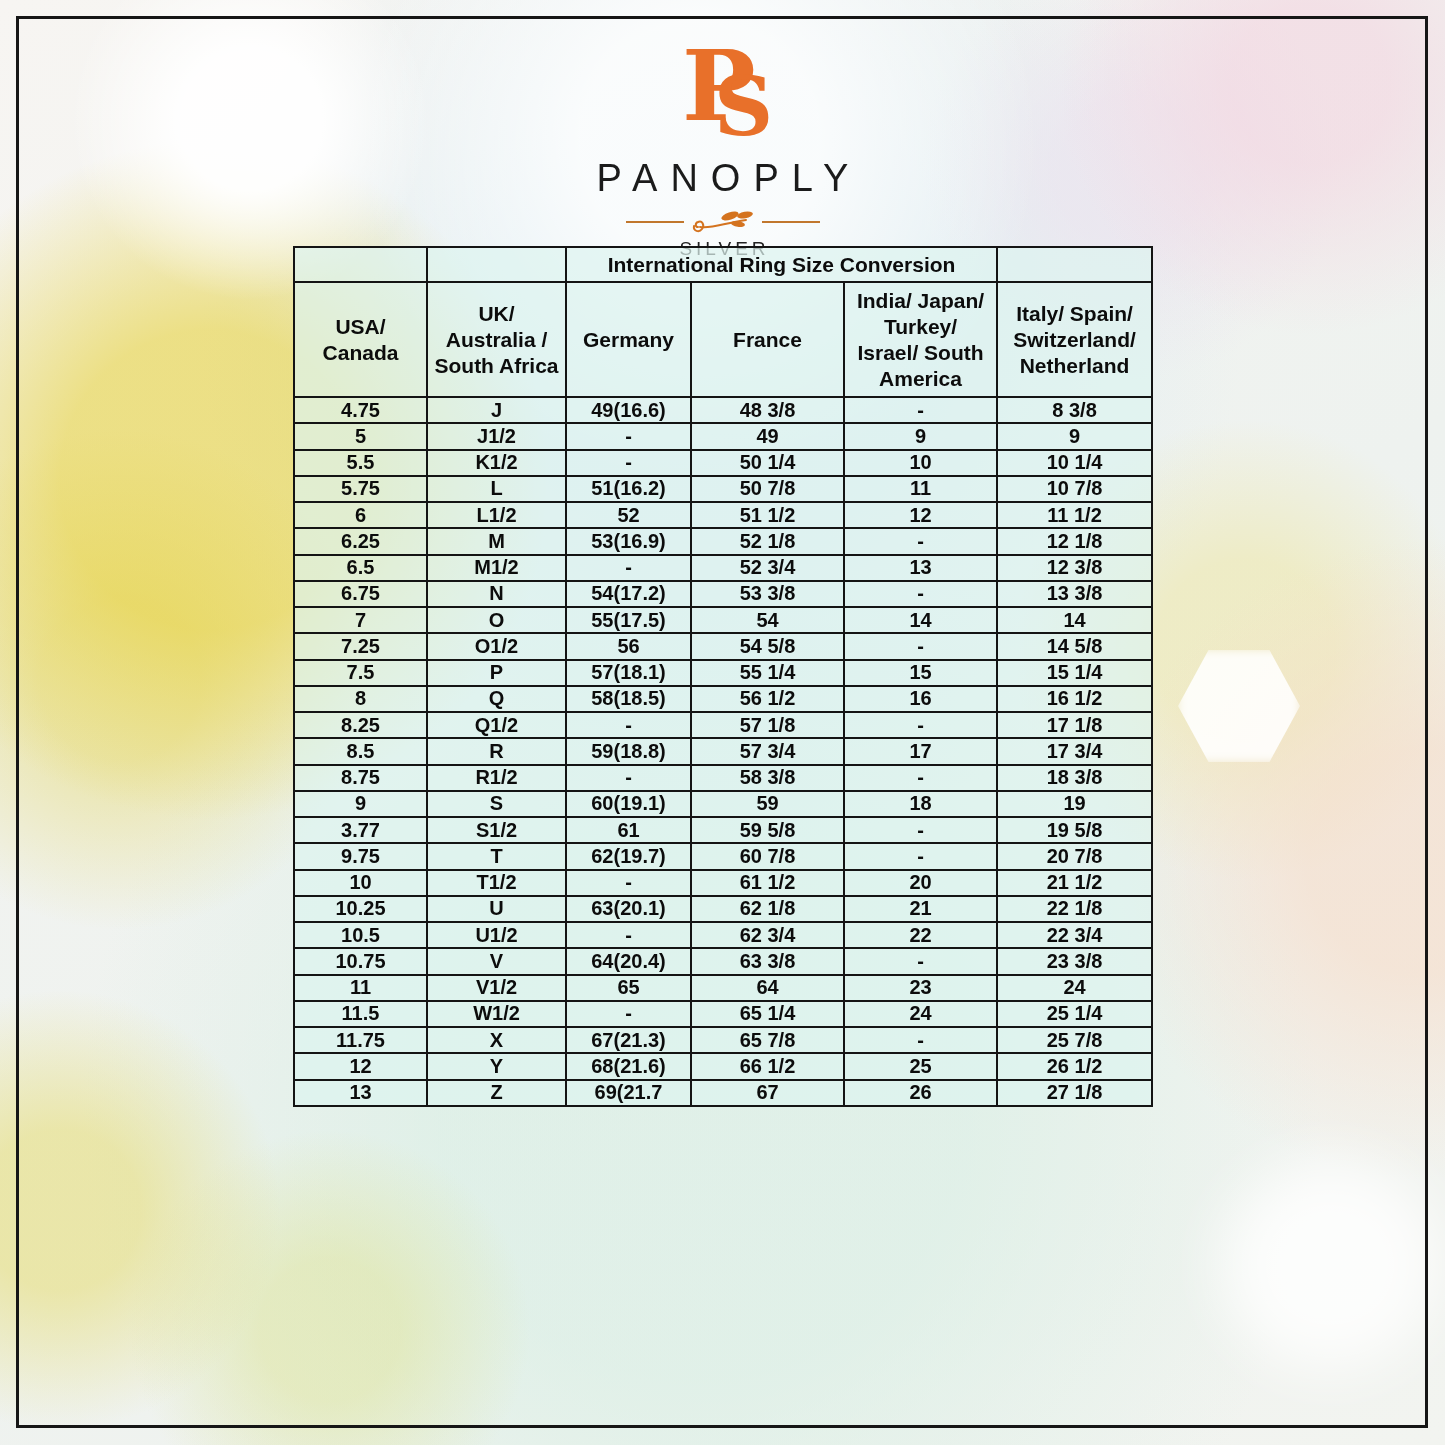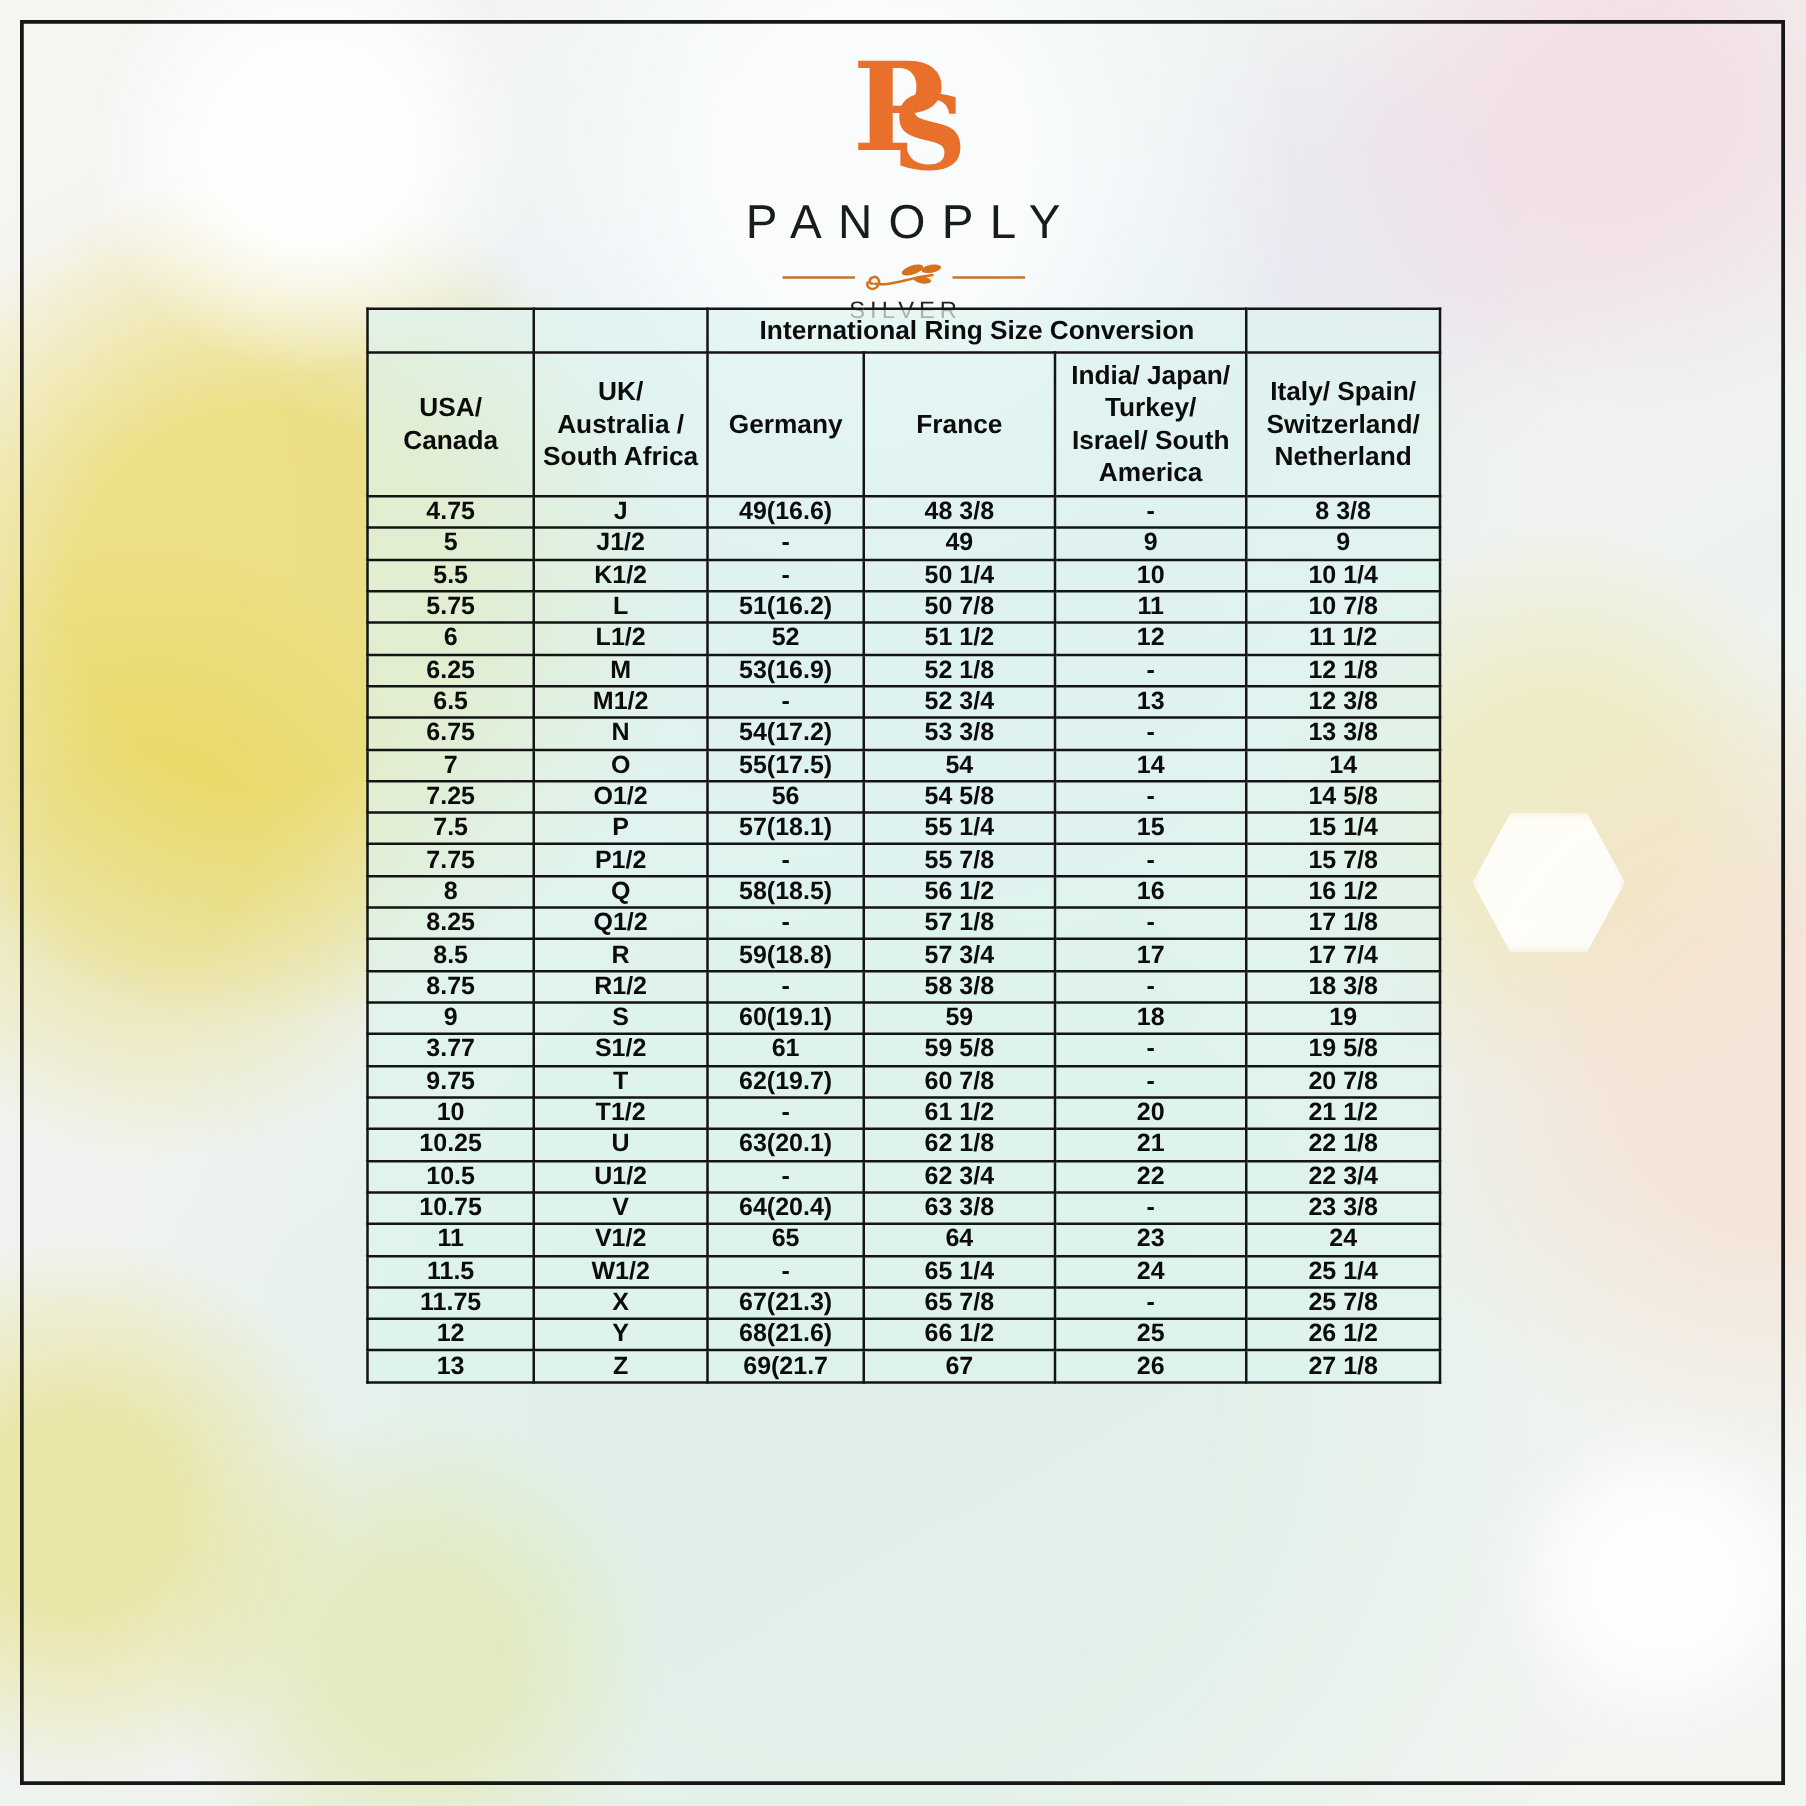--- a/index.html
+++ b/index.html
@@ -195,28 +195,20 @@
         </tr>
         <tr>
           <td>7.5</td>
           <td>P</td>
           <td>57(18.1)</td>
           <td>55 1/4</td>
           <td>15</td>
           <td>15 1/4</td>
         </tr>
         <tr>
-          <td>7.75</td>
-          <td>P1/2</td>
-          <td>-</td>
-          <td>55 7/8</td>
-          <td>-</td>
-          <td>15 7/8</td>
-        </tr>
-        <tr>
           <td>8</td>
           <td>Q</td>
           <td>58(18.5)</td>
           <td>56 1/2</td>
           <td>16</td>
           <td>16 1/2</td>
         </tr>
         <tr>
           <td>8.25</td>
           <td>Q1/2</td>
@@ -224,21 +216,21 @@
           <td>57 1/8</td>
           <td>-</td>
           <td>17 1/8</td>
         </tr>
         <tr>
           <td>8.5</td>
           <td>R</td>
           <td>59(18.8)</td>
           <td>57 3/4</td>
           <td>17</td>
-          <td>17 7/4</td>
+          <td>17 3/4</td>
         </tr>
         <tr>
           <td>8.75</td>
           <td>R1/2</td>
           <td>-</td>
           <td>58 3/8</td>
           <td>-</td>
           <td>18 3/8</td>
         </tr>
         <tr>

